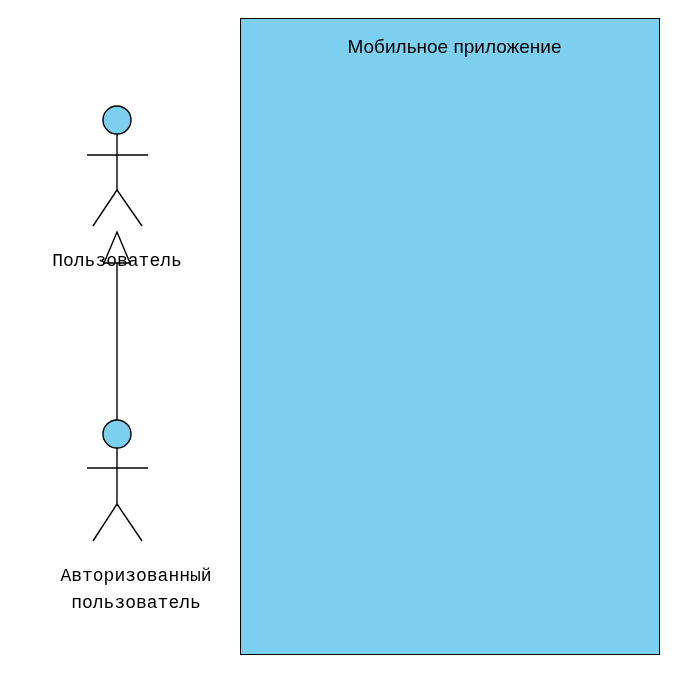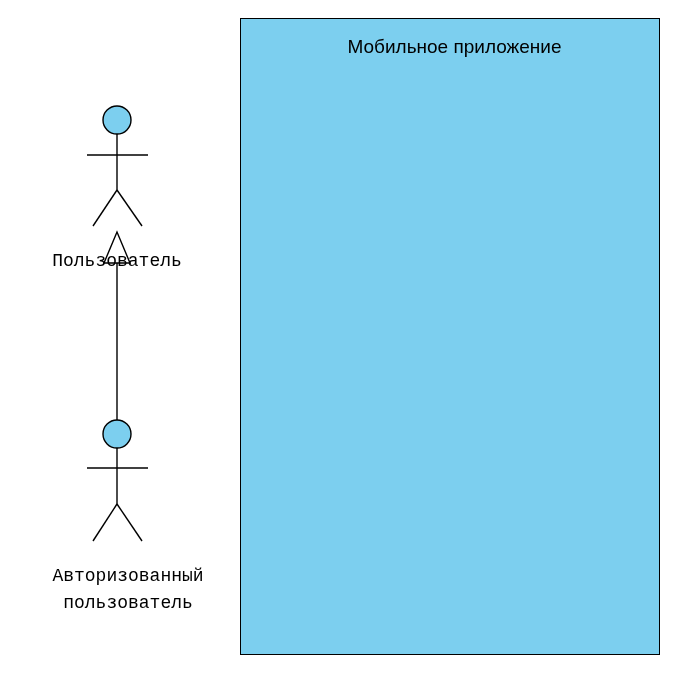--- a/index.html
+++ b/index.html
@@ -94,18 +94,18 @@
       <circle class="head" cx="117" cy="434" r="14"></circle>
       <line x1="117" y1="448" x2="117" y2="504"></line>
       <line x1="87" y1="468" x2="148" y2="468"></line>
       <line x1="117" y1="504" x2="93" y2="541"></line>
       <line x1="117" y1="504" x2="142" y2="541"></line>
     </g>
   </svg>
 
   <div class="actor-label" style="left:117px; top:248px;">Пользователь</div>
 
-  <div class="actor-label" style="left:128px; top:563px;">
+  <div class="actor-label" style="left:136px; top:563px;">
     <div>Авторизованный</div>
     <div>пользователь</div>
   </div>
 
 </div>
 
 </body></html>

